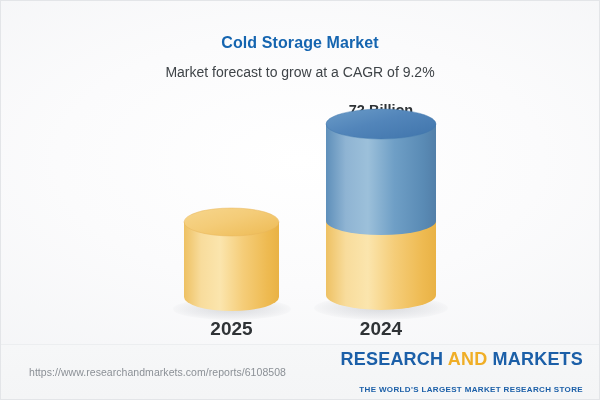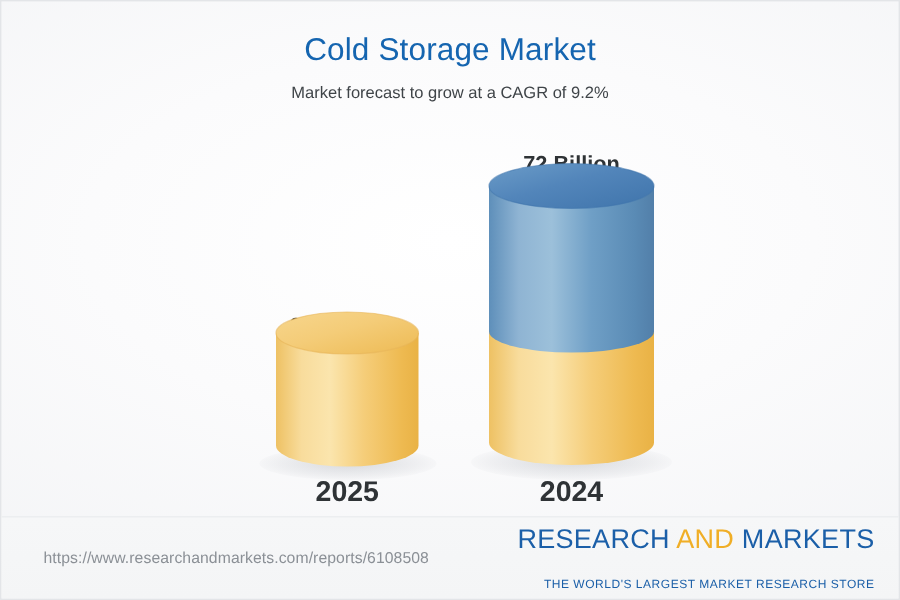--- a/index.html
+++ b/index.html
@@ -28,29 +28,29 @@
   
   .header {
     position: absolute;
     top: 0;
     left: 0;
     right: 0;
     text-align: center;
     padding-top: 20px;
   }
   .chart-title {
-    font-size: 21px;
-    font-weight: normal;
+    font-size: 16px;
+    font-weight: bold;
     color: #1565b0;
     letter-spacing: 0.1px;
     line-height: 1.2;
-    margin: 0;
+    margin: 12px;
   }
   .chart-subtitle {
-    font-size: 11px;
+    font-size: 14px;
     color: #3f4448;
     margin-top: 10px;
     line-height: 1.2;
   }
 
   
   .plot {
     position: absolute;
     left: 0;
     top: 0;
@@ -143,30 +143,30 @@
   .logo {
     position: absolute;
     right: 16px;
     top: 50%;
     transform: translateY(-50%);
     text-align: right;
     line-height: 1;
   }
   .logo-main {
     font-size: 18px;
-    font-weight: normal;
+    font-weight: bold;
     color: #1b5fa8;
     letter-spacing: 0.2px;
     white-space: nowrap;
   }
   .logo-main .logo-and { color: #f0ae26; }
   .logo-tag {
     margin-top: 18px;
     font-size: 8px;
-    font-weight: normal;
+    font-weight: bold;
     color: #1b5fa8;
     letter-spacing: 0.35px;
     white-space: nowrap;
   }
 </style>
 </head>
 <body>
 
 <div class="infographic">
 

